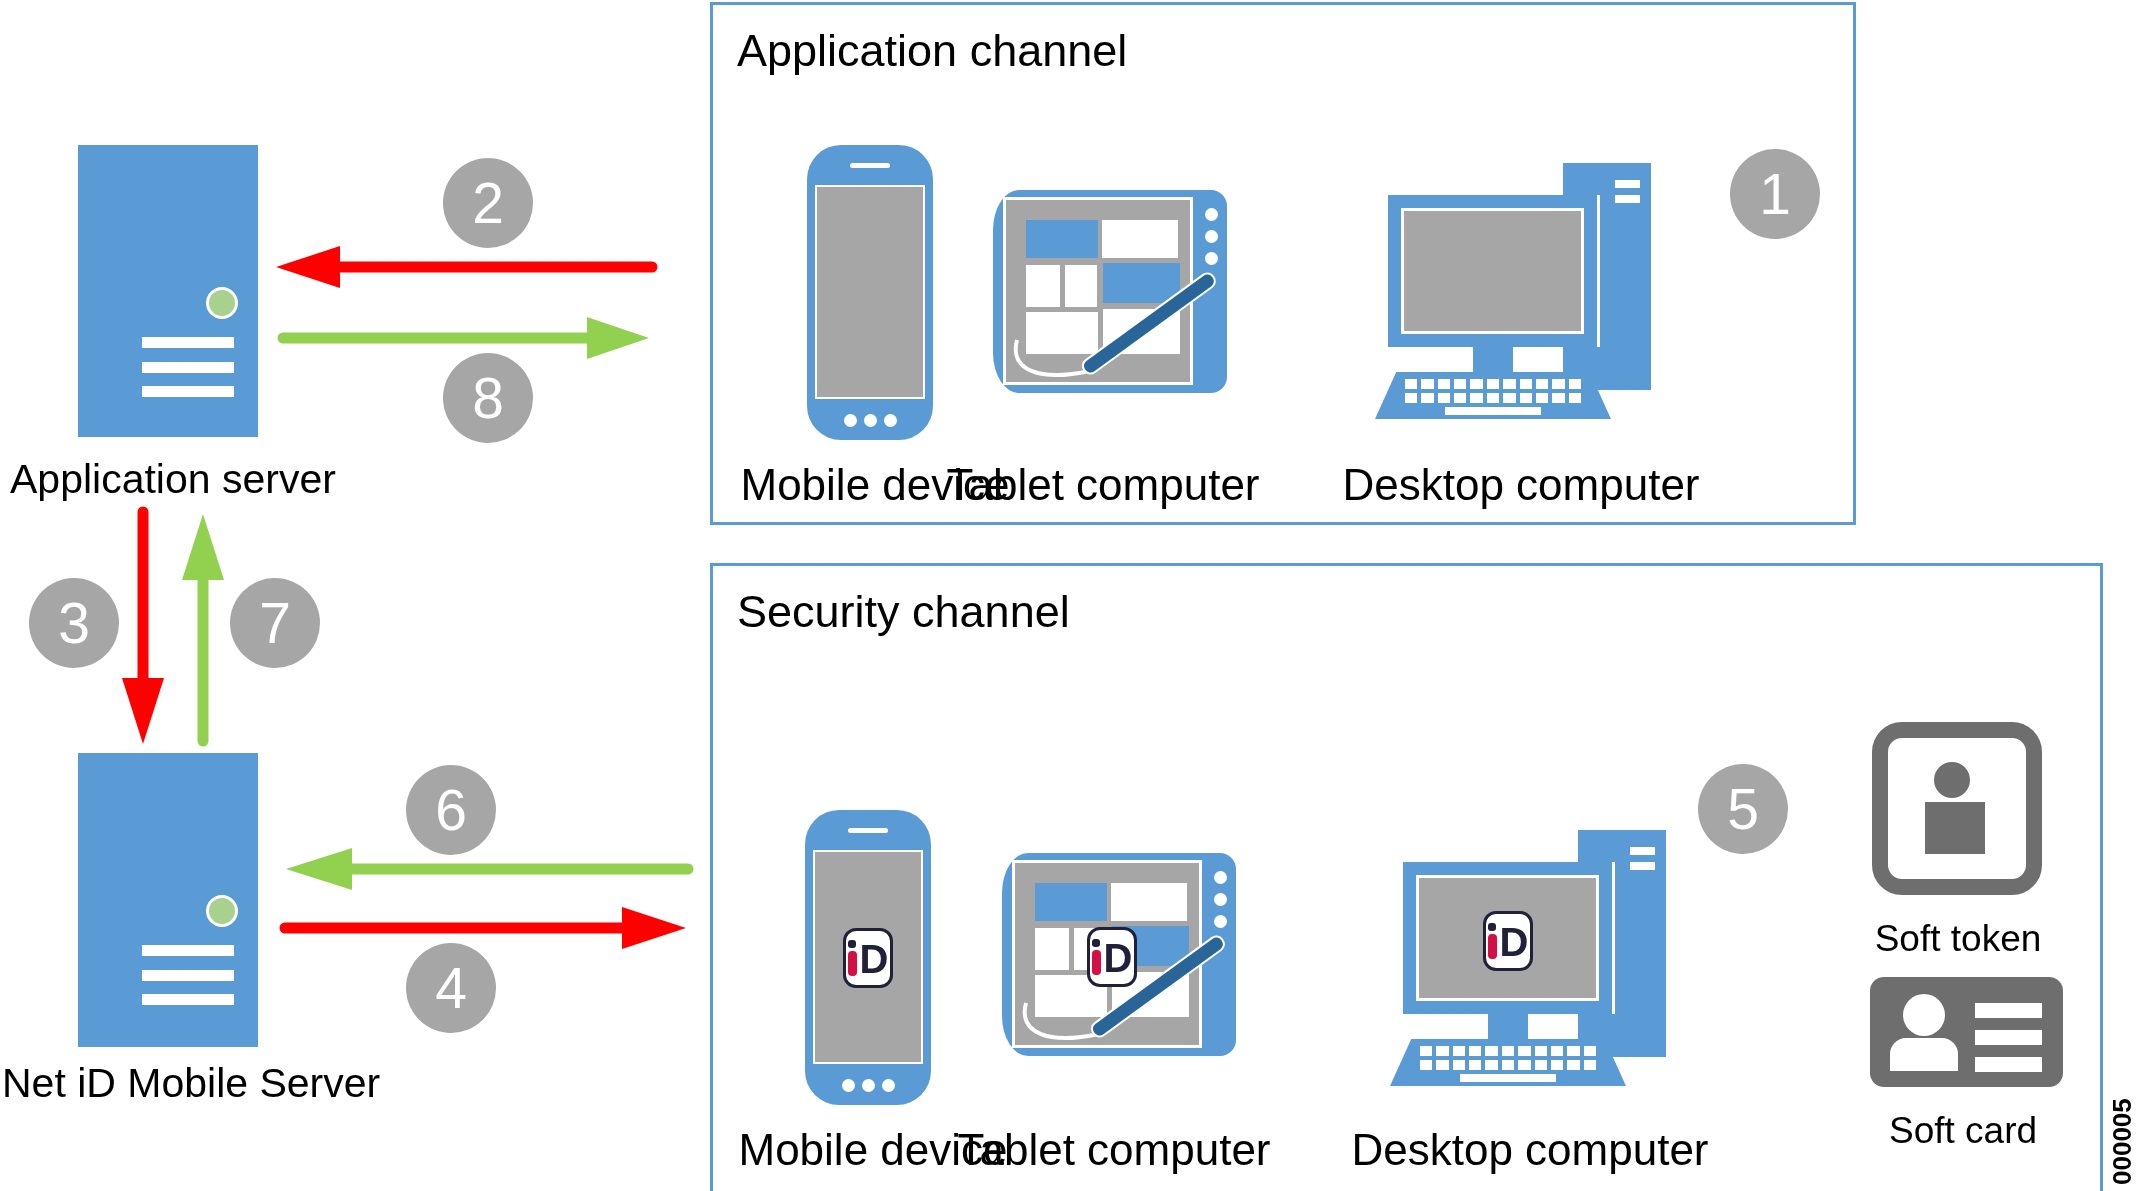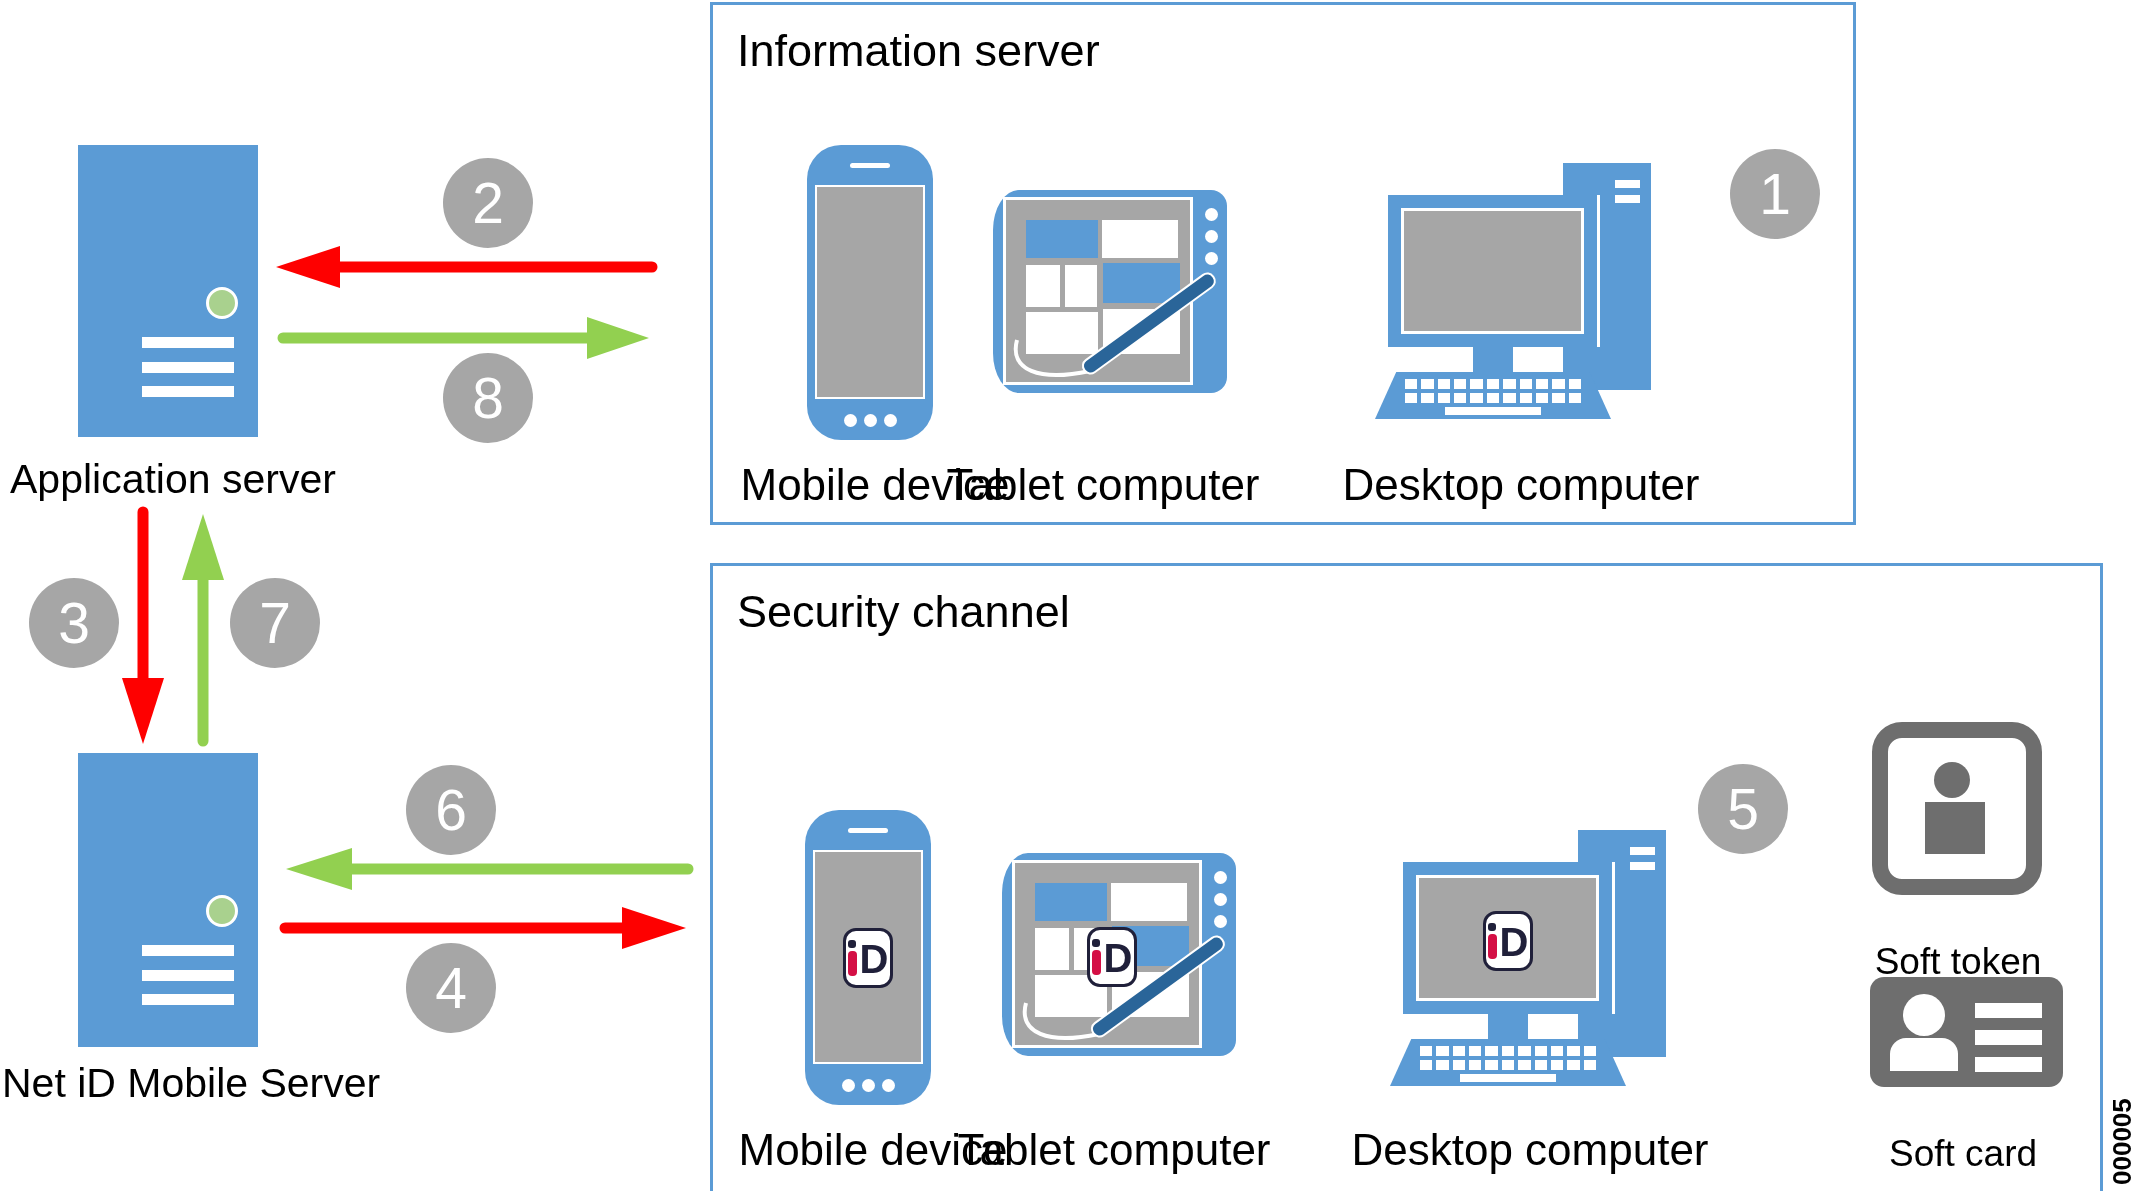--- a/index.html
+++ b/index.html
@@ -12,21 +12,21 @@
 
   
   .server{position:absolute;left:78px;width:180px;background:#5b9bd5;}
   .server-dot{position:absolute;left:128px;top:142px;width:26px;height:26px;background:#a9d18e;
               border:3px solid #fff;border-radius:50%;}
   .server-line{position:absolute;left:64px;width:92px;height:11px;background:#fff;}
   .sl1{top:192px}.sl2{top:217px}.sl3{top:241px}
 
   .diagram-label{position:absolute;font-size:41px;white-space:nowrap;}
   .device-label{position:absolute;font-size:44px;white-space:nowrap;transform:translateX(-50%);}
-  .token-label{position:absolute;font-size:37px;white-space:nowrap;transform:translateX(-50%);margin-top:23px;}
+  .token-label{position:absolute;font-size:37px;white-space:nowrap;transform:translateX(-50%);}
 
   
   .badge{position:absolute;width:90px;height:90px;border-radius:50%;background:#a6a6a6;
          color:#fff;font-size:57px;display:flex;align-items:center;justify-content:center;}
 
   
   .phone{position:absolute;width:126px;height:295px;background:#5b9bd5;border-radius:34px;}
   .phone-screen{position:absolute;left:8px;top:40px;width:106px;height:210px;background:#a6a6a6;
                 border:2px solid #fff;}
   .phone-speaker{position:absolute;left:43px;top:18px;width:40px;height:5px;background:#fff;border-radius:3px;}
@@ -94,21 +94,21 @@
   .scl1{top:26px}.scl2{top:53px}.scl3{top:80px}
 
   .figure-number{position:absolute;left:2080px;top:1128px;width:84px;height:30px;
                  transform:rotate(-90deg);font-size:26px;font-weight:bold;text-align:center;
                  white-space:nowrap;}
 </style>
 </head>
 <body>
 
 <div class="channel" style="left:710px;top:2px;width:1146px;height:523px;">
-  <div class="channel-title">Information server</div>
+  <div class="channel-title">Application channel</div>
 </div>
 
 <div class="channel" style="left:710px;top:563px;width:1393px;height:794px;">
   <div class="channel-title">Security channel</div>
 </div>
 
 <div class="server" style="top:145px;height:292px;">
   <div class="server-dot"></div>
   <div class="server-line sl1"></div>
   <div class="server-line sl2"></div>

